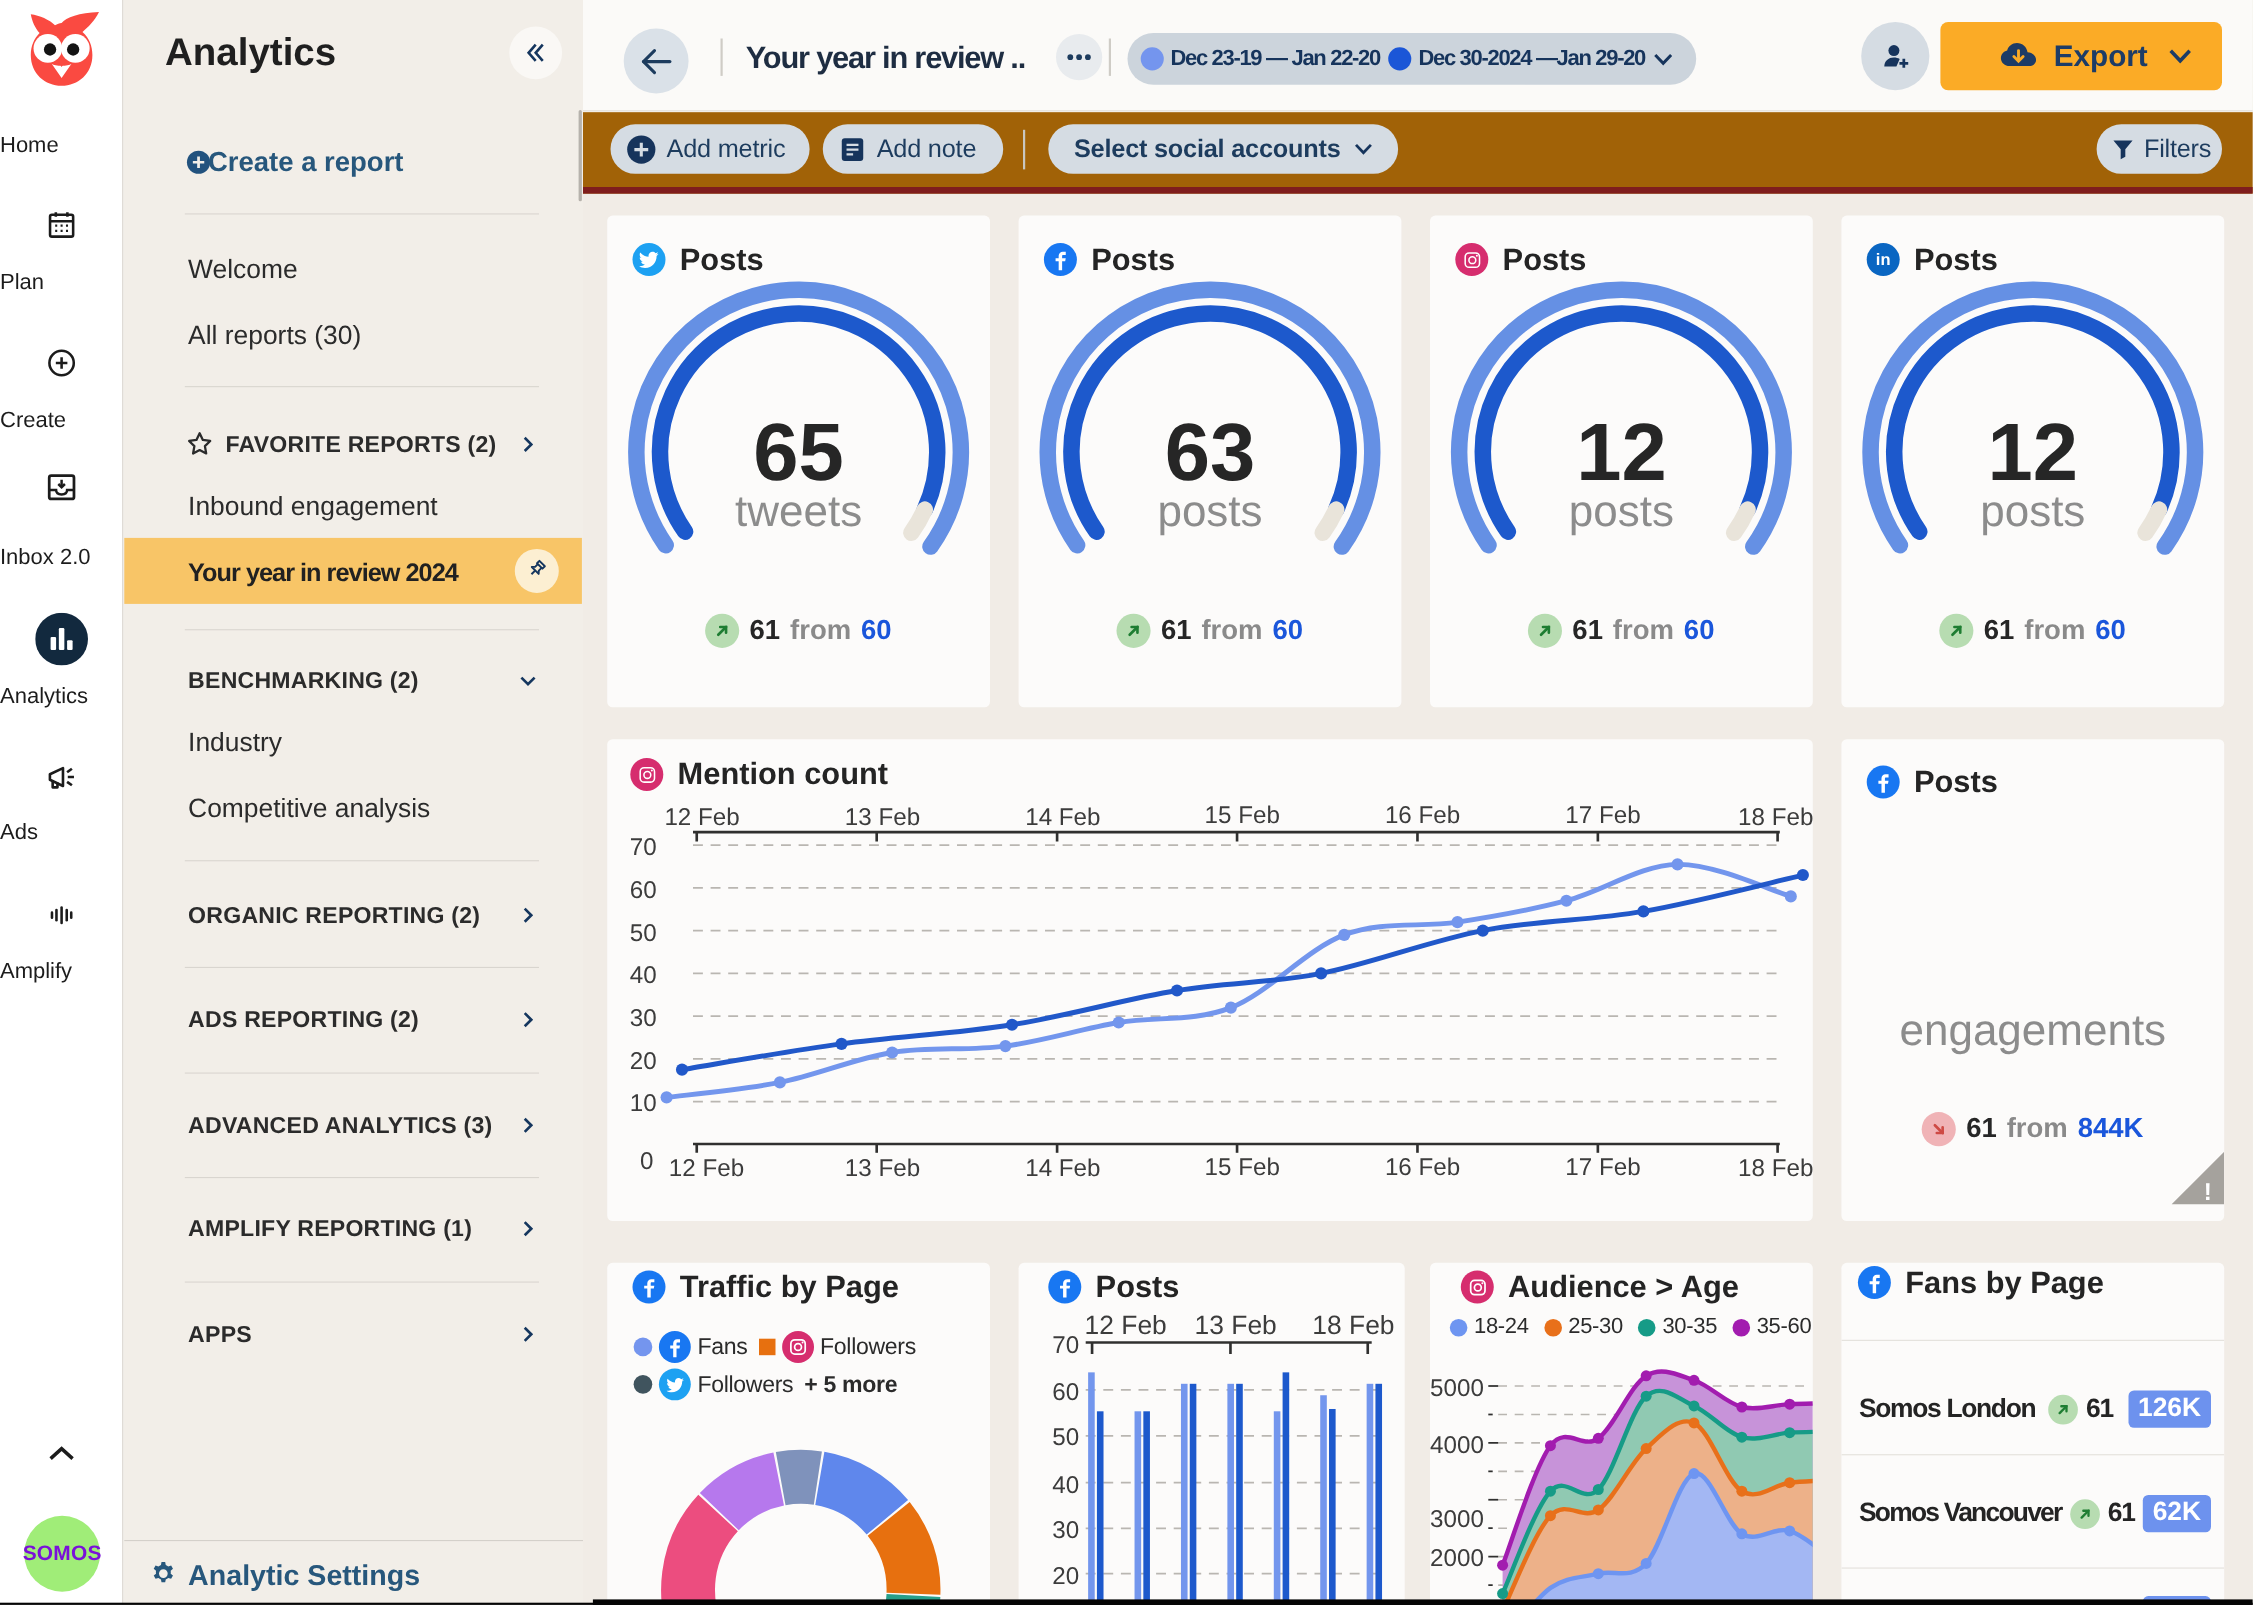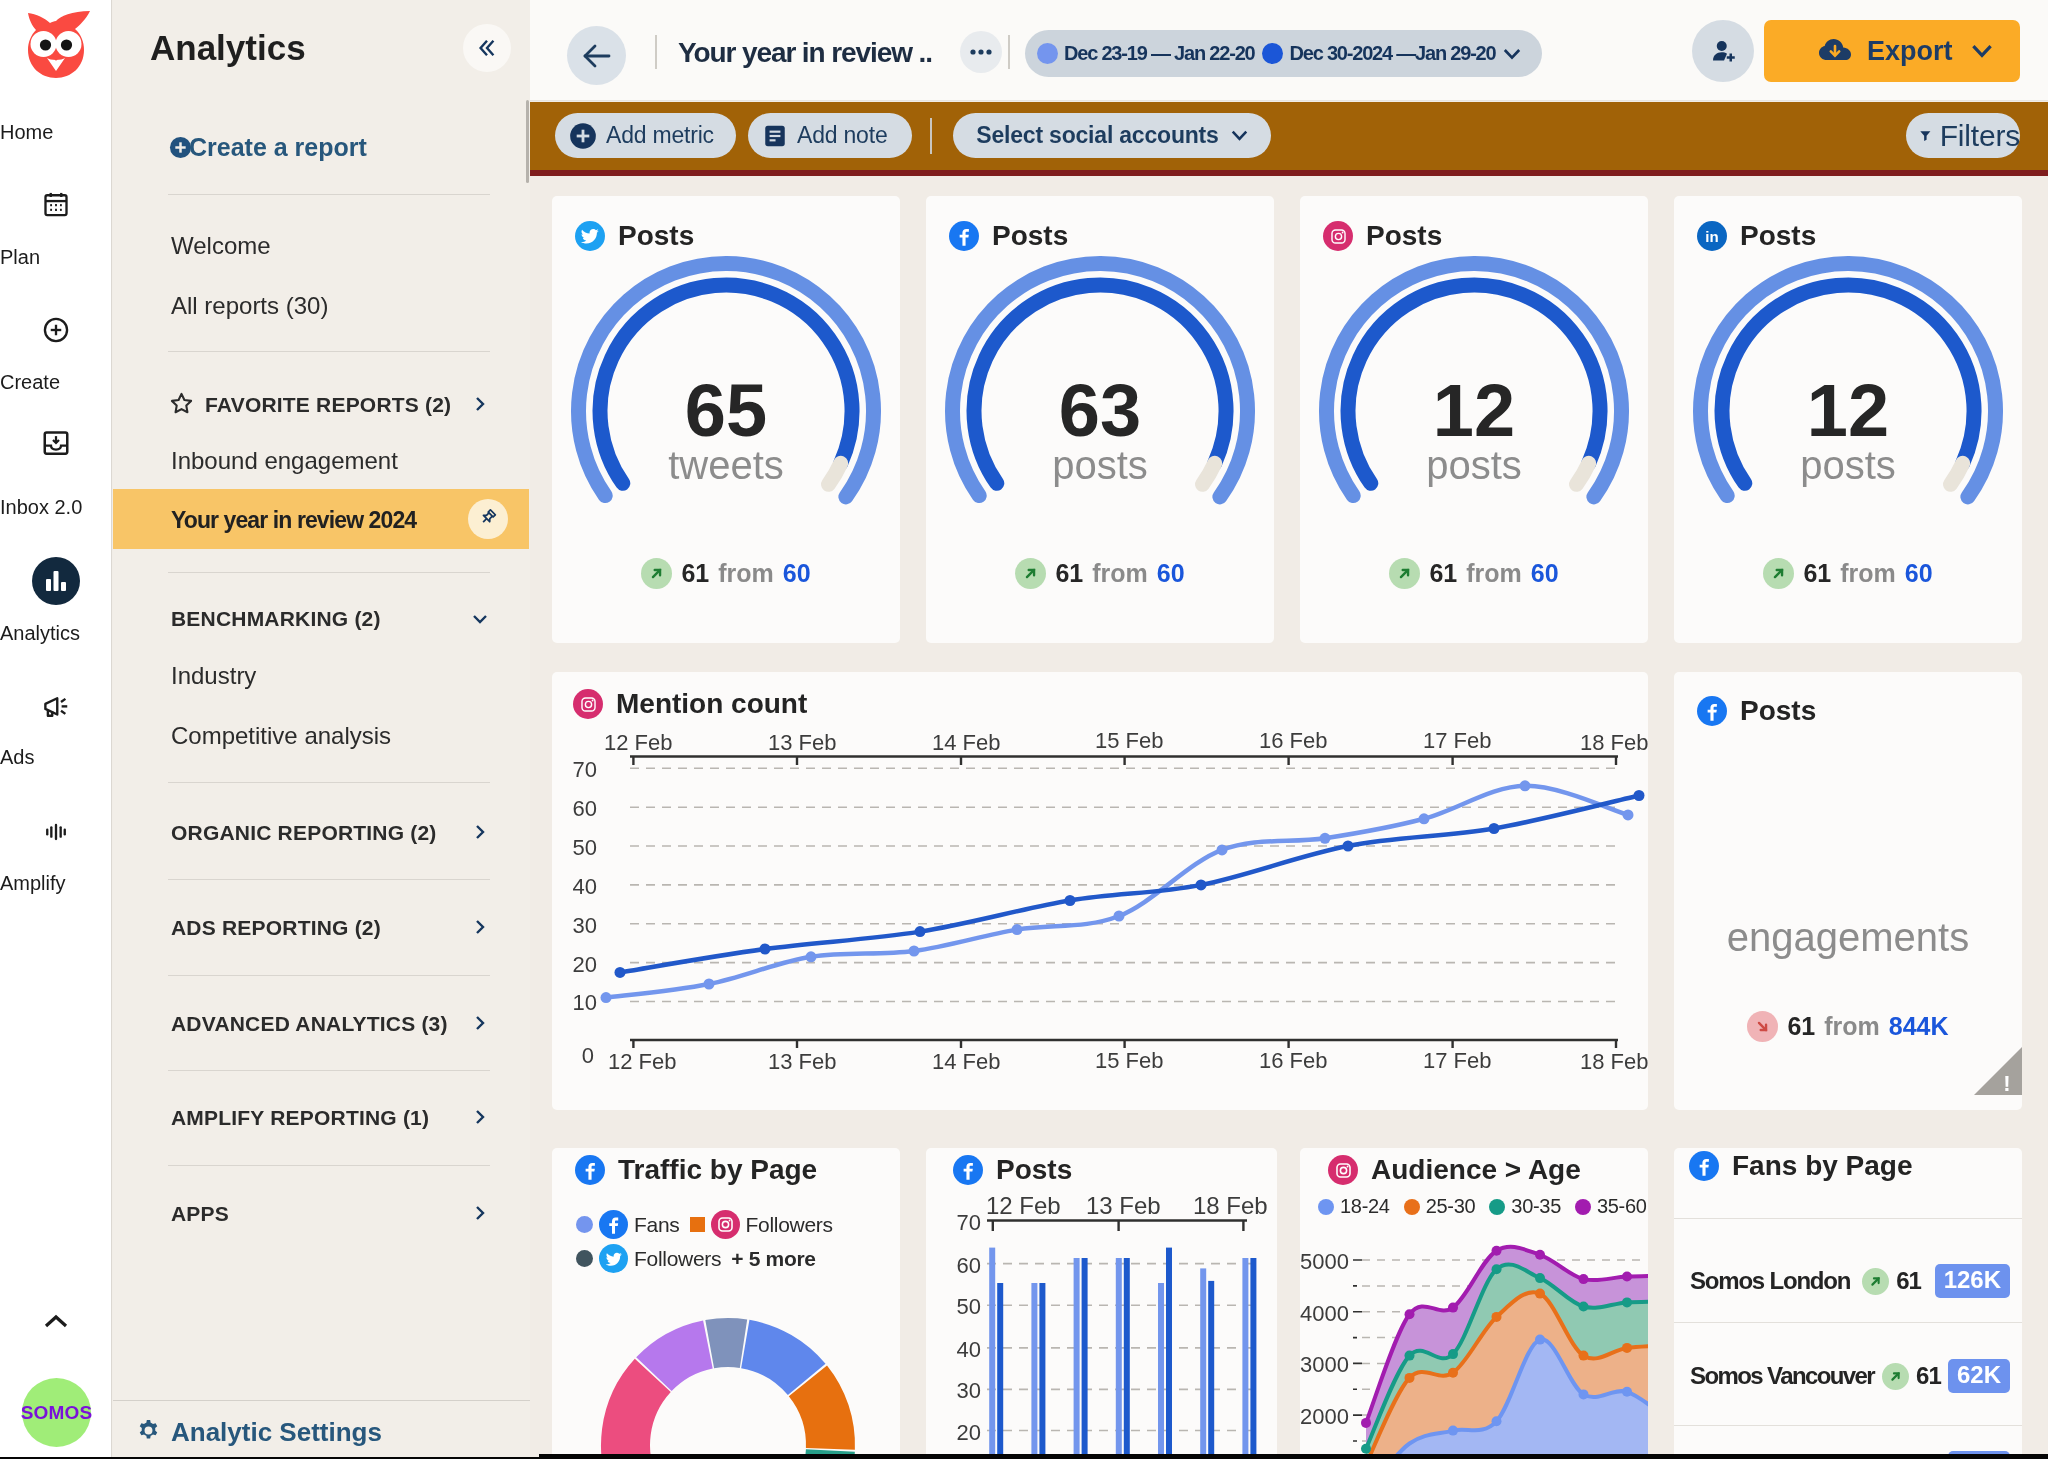--- a/index.html
+++ b/index.html
@@ -260,21 +260,21 @@
         </svg>
     <span>Add note</span>
   </div>
   <div class="abs" style="left:400px;top:16px;width:2px;height:36px;background:#c9c6c0"></div>
   <div class="pill" style="left:423px;top:11px;width:318px;justify-content:center;gap:12px;font-weight:bold">
     <span>Select social accounts</span>
     <svg width="17" height="11" viewBox="0 0 20 13" fill="none" stroke="#16345c" stroke-width="3">
           <path d="M2 2 L10 10.5 L18 2"></path>
         </svg>
   </div>
-  <div class="pill" style="left:1376px;top:11px;width:114px;padding-left:13px;gap:8px;font-size:30px">
+  <div class="pill" style="left:1376px;top:11px;width:114px;padding-left:13px;gap:8px;font-size:23px">
     <svg width="22" height="22" viewBox="0 0 24 24" fill="#16345c">
           <path d="M2.5 3 h19 l-7.2 8.6 v7.4 l-4.6 2.5 v-9.9 Z"></path>
         </svg>
     <span>Filters</span>
   </div>
 </div>
 <div id="cards">
 
 <div class="card" style="left:22px;top:196px;width:348px;height:447px">
   <div class="cardtitle" style="left:23px;top:24px">
@@ -696,21 +696,21 @@
             <line x1="53" y1="215.4" x2="62" y2="215.4"></line>
             <line x1="53" y1="267.1" x2="62" y2="267.1"></line>
             <line x1="53" y1="137.9" x2="57" y2="137.9"></line>
             <line x1="53" y1="189.6" x2="57" y2="189.6"></line>
             <line x1="53" y1="241.3" x2="57" y2="241.3"></line>
             <line x1="53" y1="293" x2="57" y2="293"></line>
           </g>
   </svg>
   <div class="axlbl" style="left:0px;top:101px;width:48px;text-align:right">5000</div>
   <div class="axlbl" style="left:0px;top:152.7px;width:48px;text-align:right">4000</div>
-  <div class="axlbl" style="left:0px;top:204px;width:48px;text-align:left">3000</div>
+  <div class="axlbl" style="left:0px;top:220px;width:48px;text-align:left">3000</div>
   <div class="axlbl" style="left:0px;top:256.1px;width:48px;text-align:right">2000</div>
 </div>
 
 <div class="card" style="left:1144px;top:1148px;width:348px;height:311px;overflow:hidden">
   <div class="cardtitle" style="left:15px;top:2px">
     <span class="icircle" style="background:#1877f2">
             <svg width="30" height="30" viewBox="0 0 24 24">
               <path fill="#fff" d="M15.9 8.6h-2.1c-.25 0-.55.33-.55.77V11h2.63l-.4 2.17h-2.23V19.7h-2.5v-6.53H8.5V11h2.24V9.46c0-1.82 1.26-3.16 2.97-3.16h2.2z"></path>
             </svg>
           </span>

